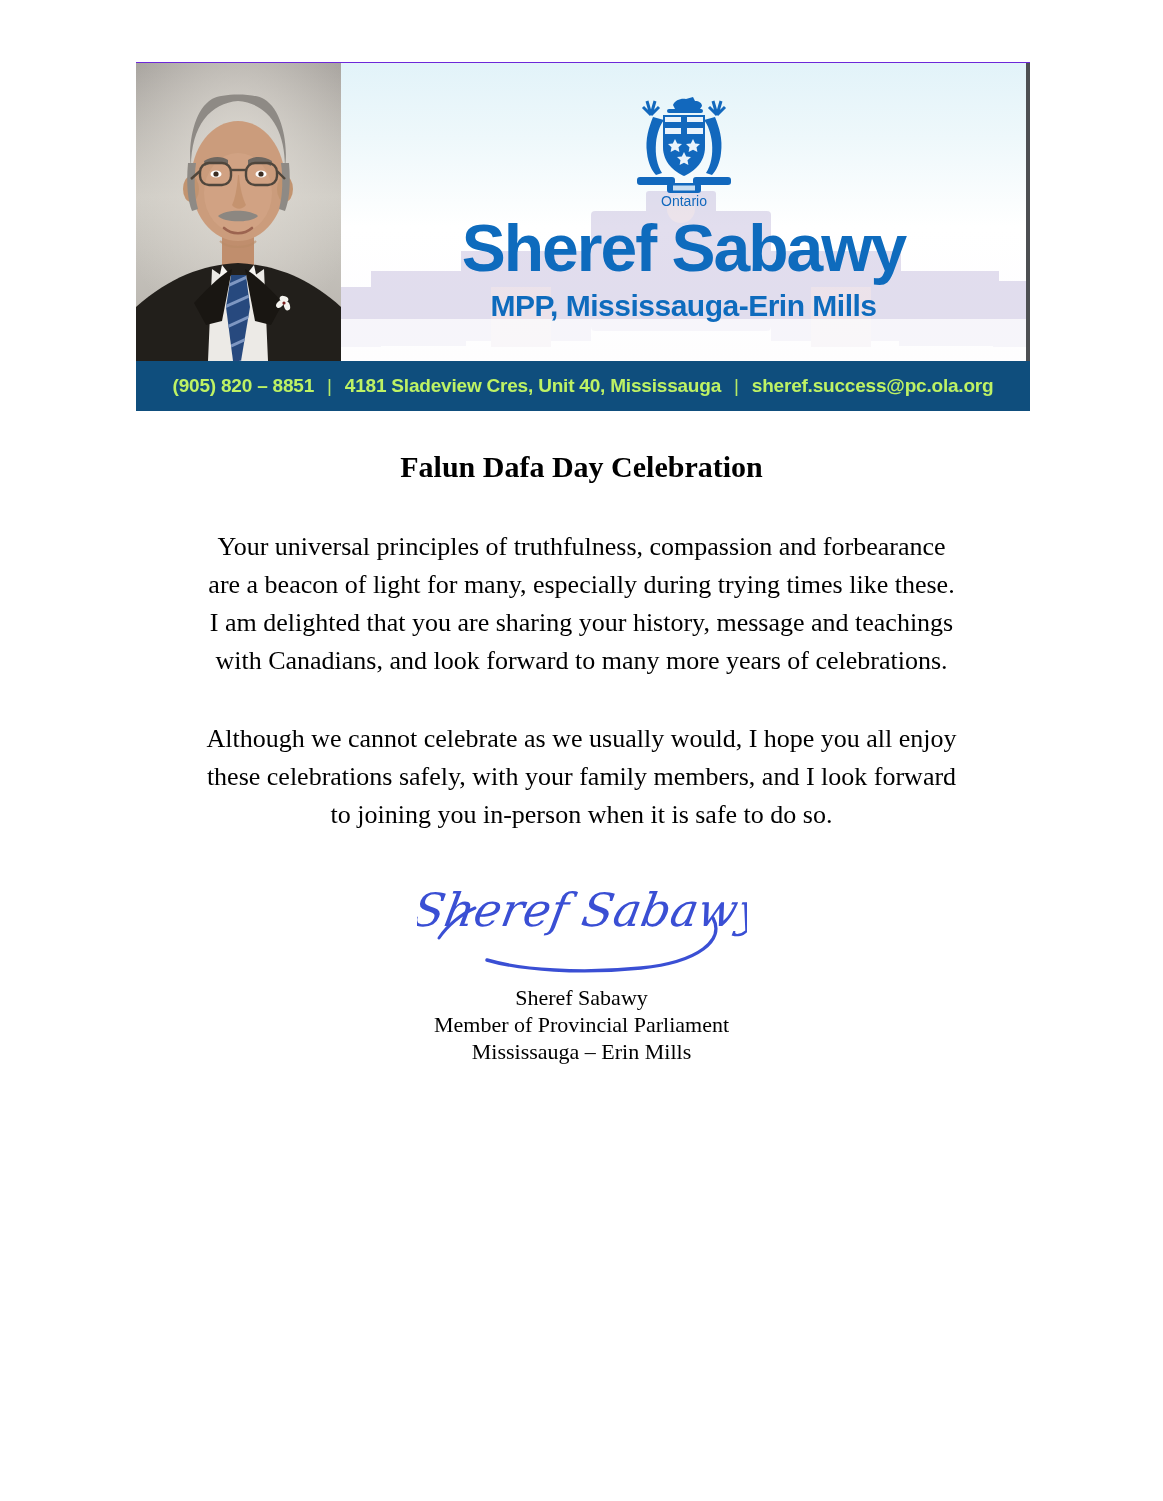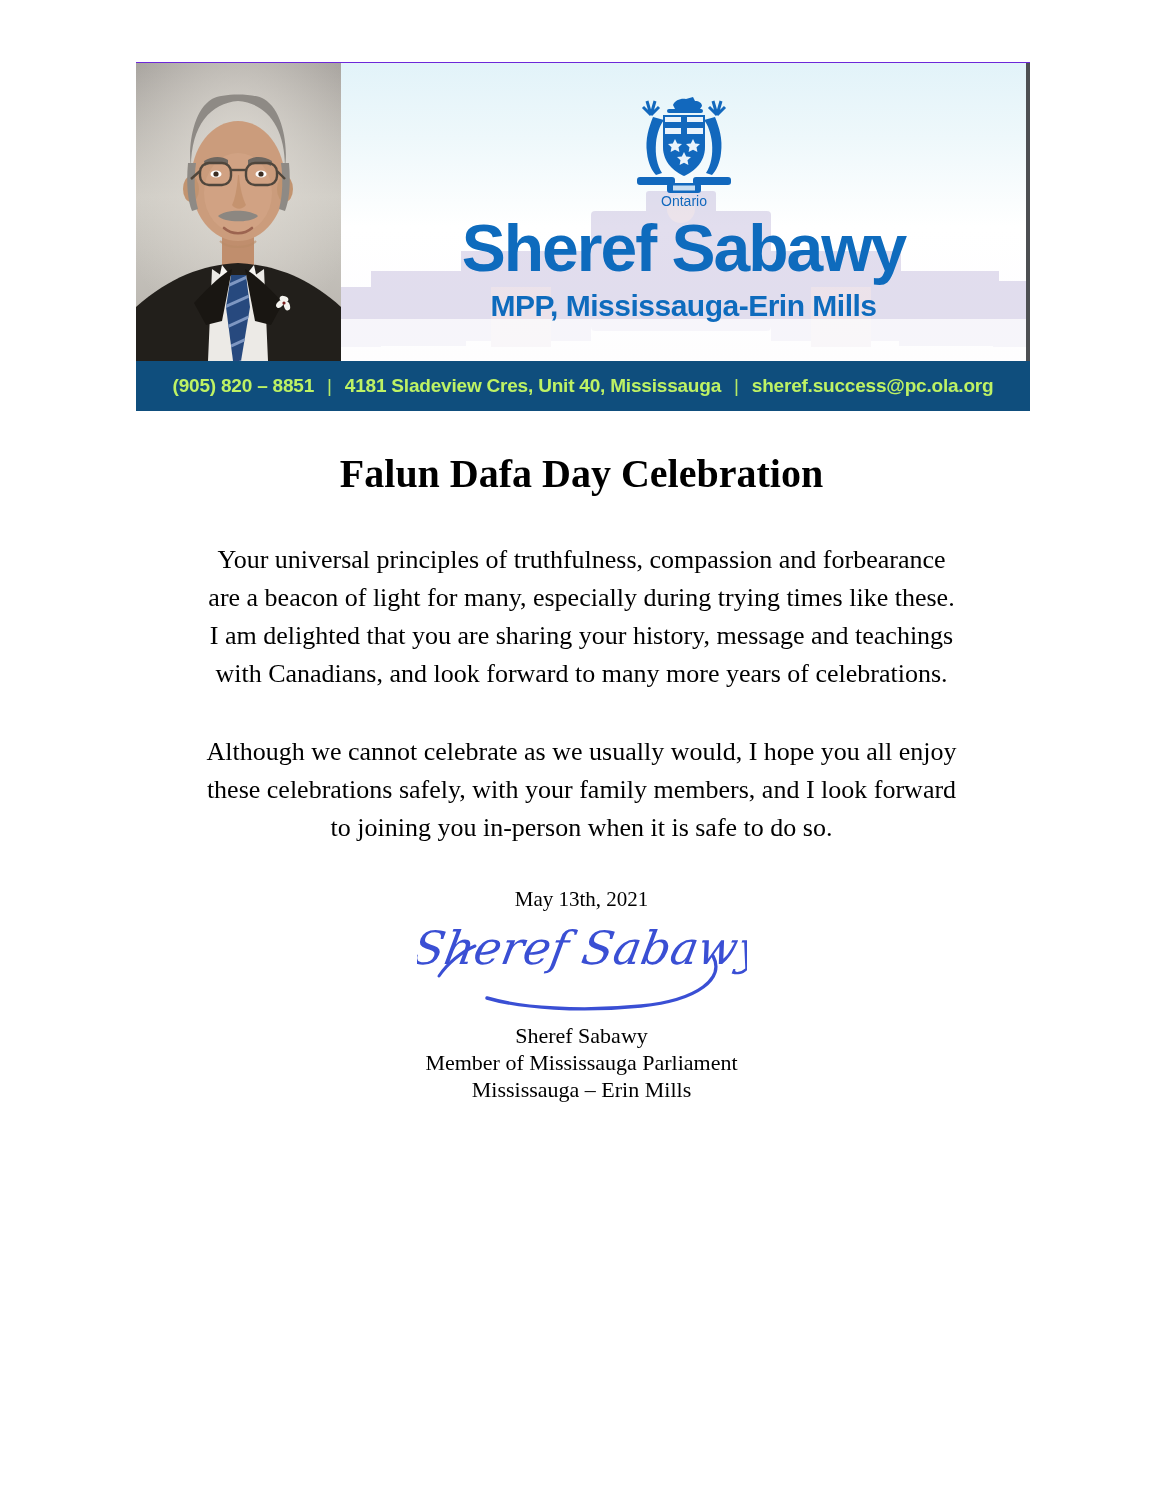--- a/index.html
+++ b/index.html
@@ -43,21 +43,21 @@
     display:flex;align-items:center;justify-content:center;gap:13px;
     letter-spacing:-.2px;
   }
   .contact-divider{font-weight:400;opacity:.95;}
 
   
   .letter{
     position:absolute;left:0;top:450px;width:1163px;
     text-align:center;
   }
-  .letter-title{font-size:40px;font-weight:700;margin:0 auto 44px auto;}
+  .letter-title{font-size:30px;font-weight:700;margin:0 auto 44px auto;}
   .letter p{
     width:980px;margin:0 auto 40px auto;
     font-size:26px;line-height:38px;
   }
   .letter p sup{font-size:17px;line-height:0;}
   .letter-date{font-size:21px;margin-top:32px;}
   .signature-svg{
     position:relative;z-index:2;display:block;margin:0 auto -44px auto;
   }
   .signoff{position:relative;z-index:1;font-size:22px;line-height:27px;margin-top:46px;}
@@ -220,30 +220,29 @@
       <span>sheref.success@pc.ola.org</span>
     </div>
   </div>
 
   <div class="letter">
     <div class="letter-title">Falun Dafa Day Celebration</div>
 
     <p>Your universal principles of truthfulness, compassion and forbearance<br>are a beacon of light for many, especially during trying times like these.<br>I am delighted that you are sharing your history, message and teachings<br>with Canadians, and look forward to many more years of celebrations.</p>
     <p>Although we cannot celebrate as we usually would, I hope you all enjoy<br>these celebrations safely, with your family members, and I look forward<br>to joining you in-person when it is safe to do so.</p>
 
-    <div class="letter-date">May 13th, 2021</div>
 
     <svg class="signature-svg" width="330" height="108" viewBox="0 0 330 108" xmlns="http://www.w3.org/2000/svg">
       <g transform="skewX(-10)">
         <text x="178" y="52" text-anchor="middle" font-family="DejaVu Serif, serif" font-style="italic" font-size="46" fill="#3a4fd4">Sheref Sabawy</text>
       </g>
       <path d="M296 44 C308 66 282 88 224 94 C164 100 104 96 70 86" fill="none" stroke="#3a4fd4" stroke-width="3.4" stroke-linecap="round"></path>
       <path d="M22 64 C30 52 44 40 58 34" fill="none" stroke="#3a4fd4" stroke-width="3" stroke-linecap="round"></path>
     </svg>
 
     <div class="signoff">
       <div>Sheref Sabawy</div>
-      <div>Member of Mississauga Parliament</div>
+      <div>Member of Provincial Parliament</div>
       <div>Mississauga – Erin Mills</div>
     </div>
   </div>
 
 </div>
 
 </body></html>

